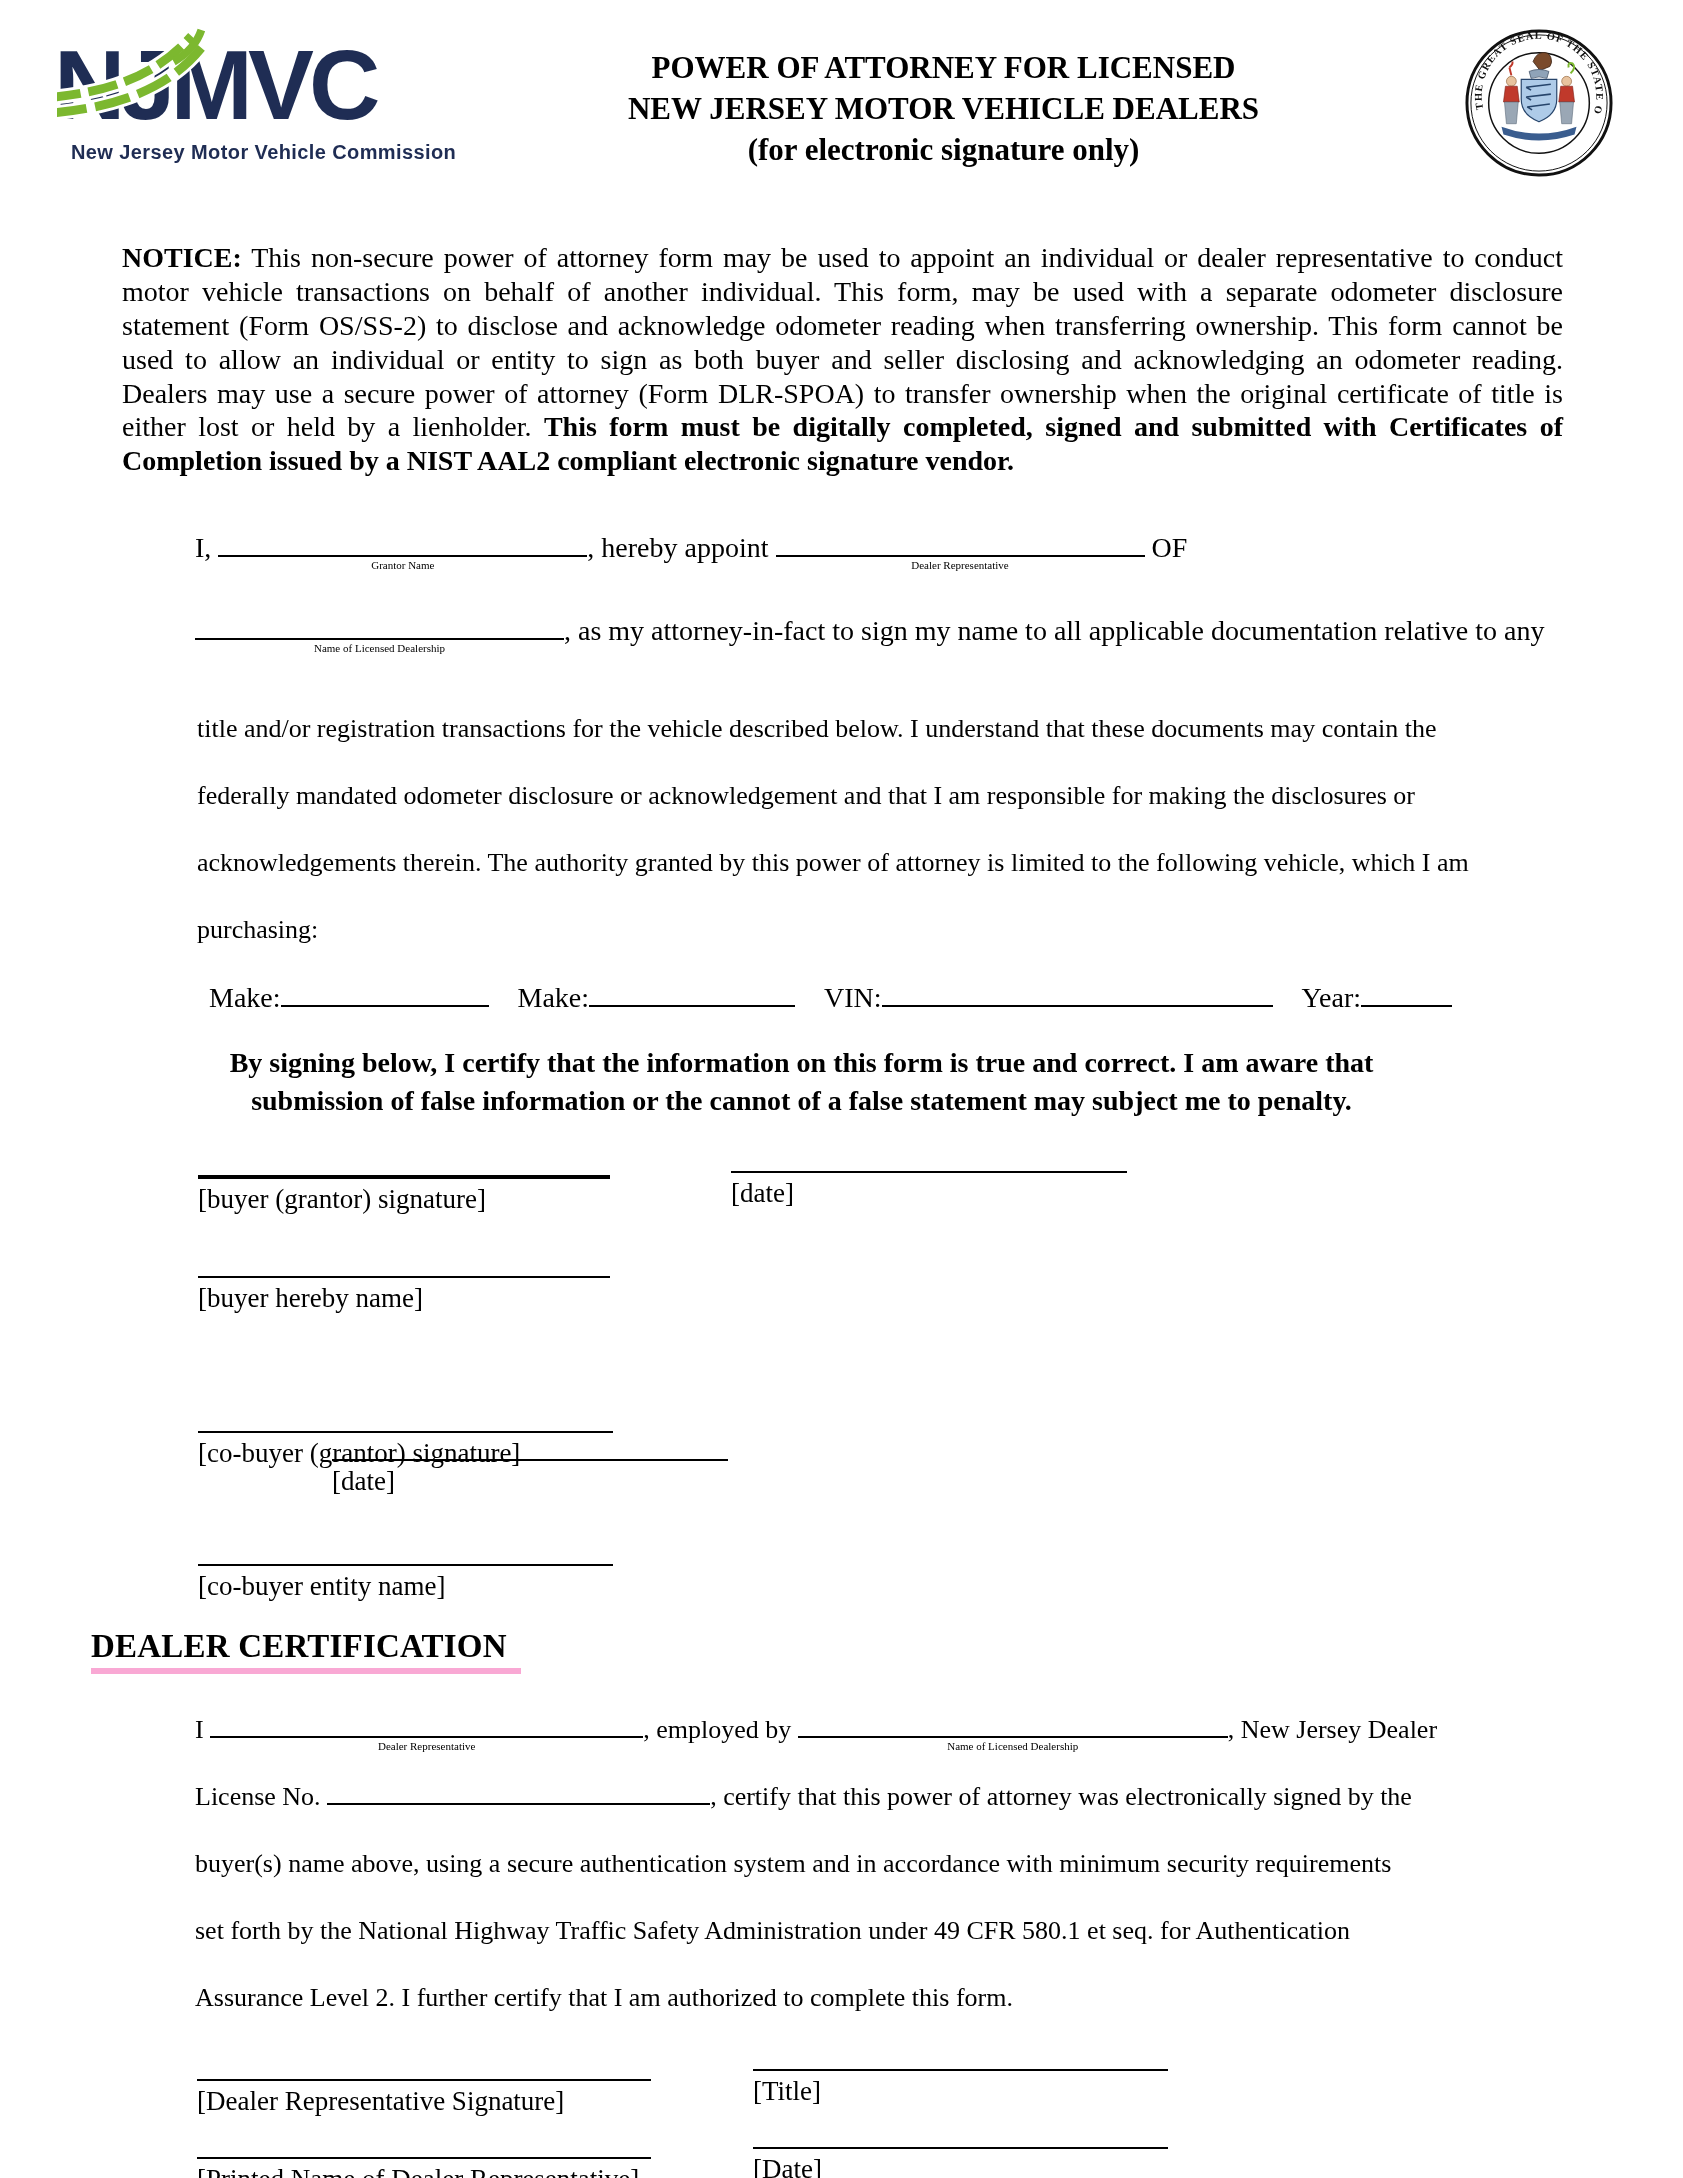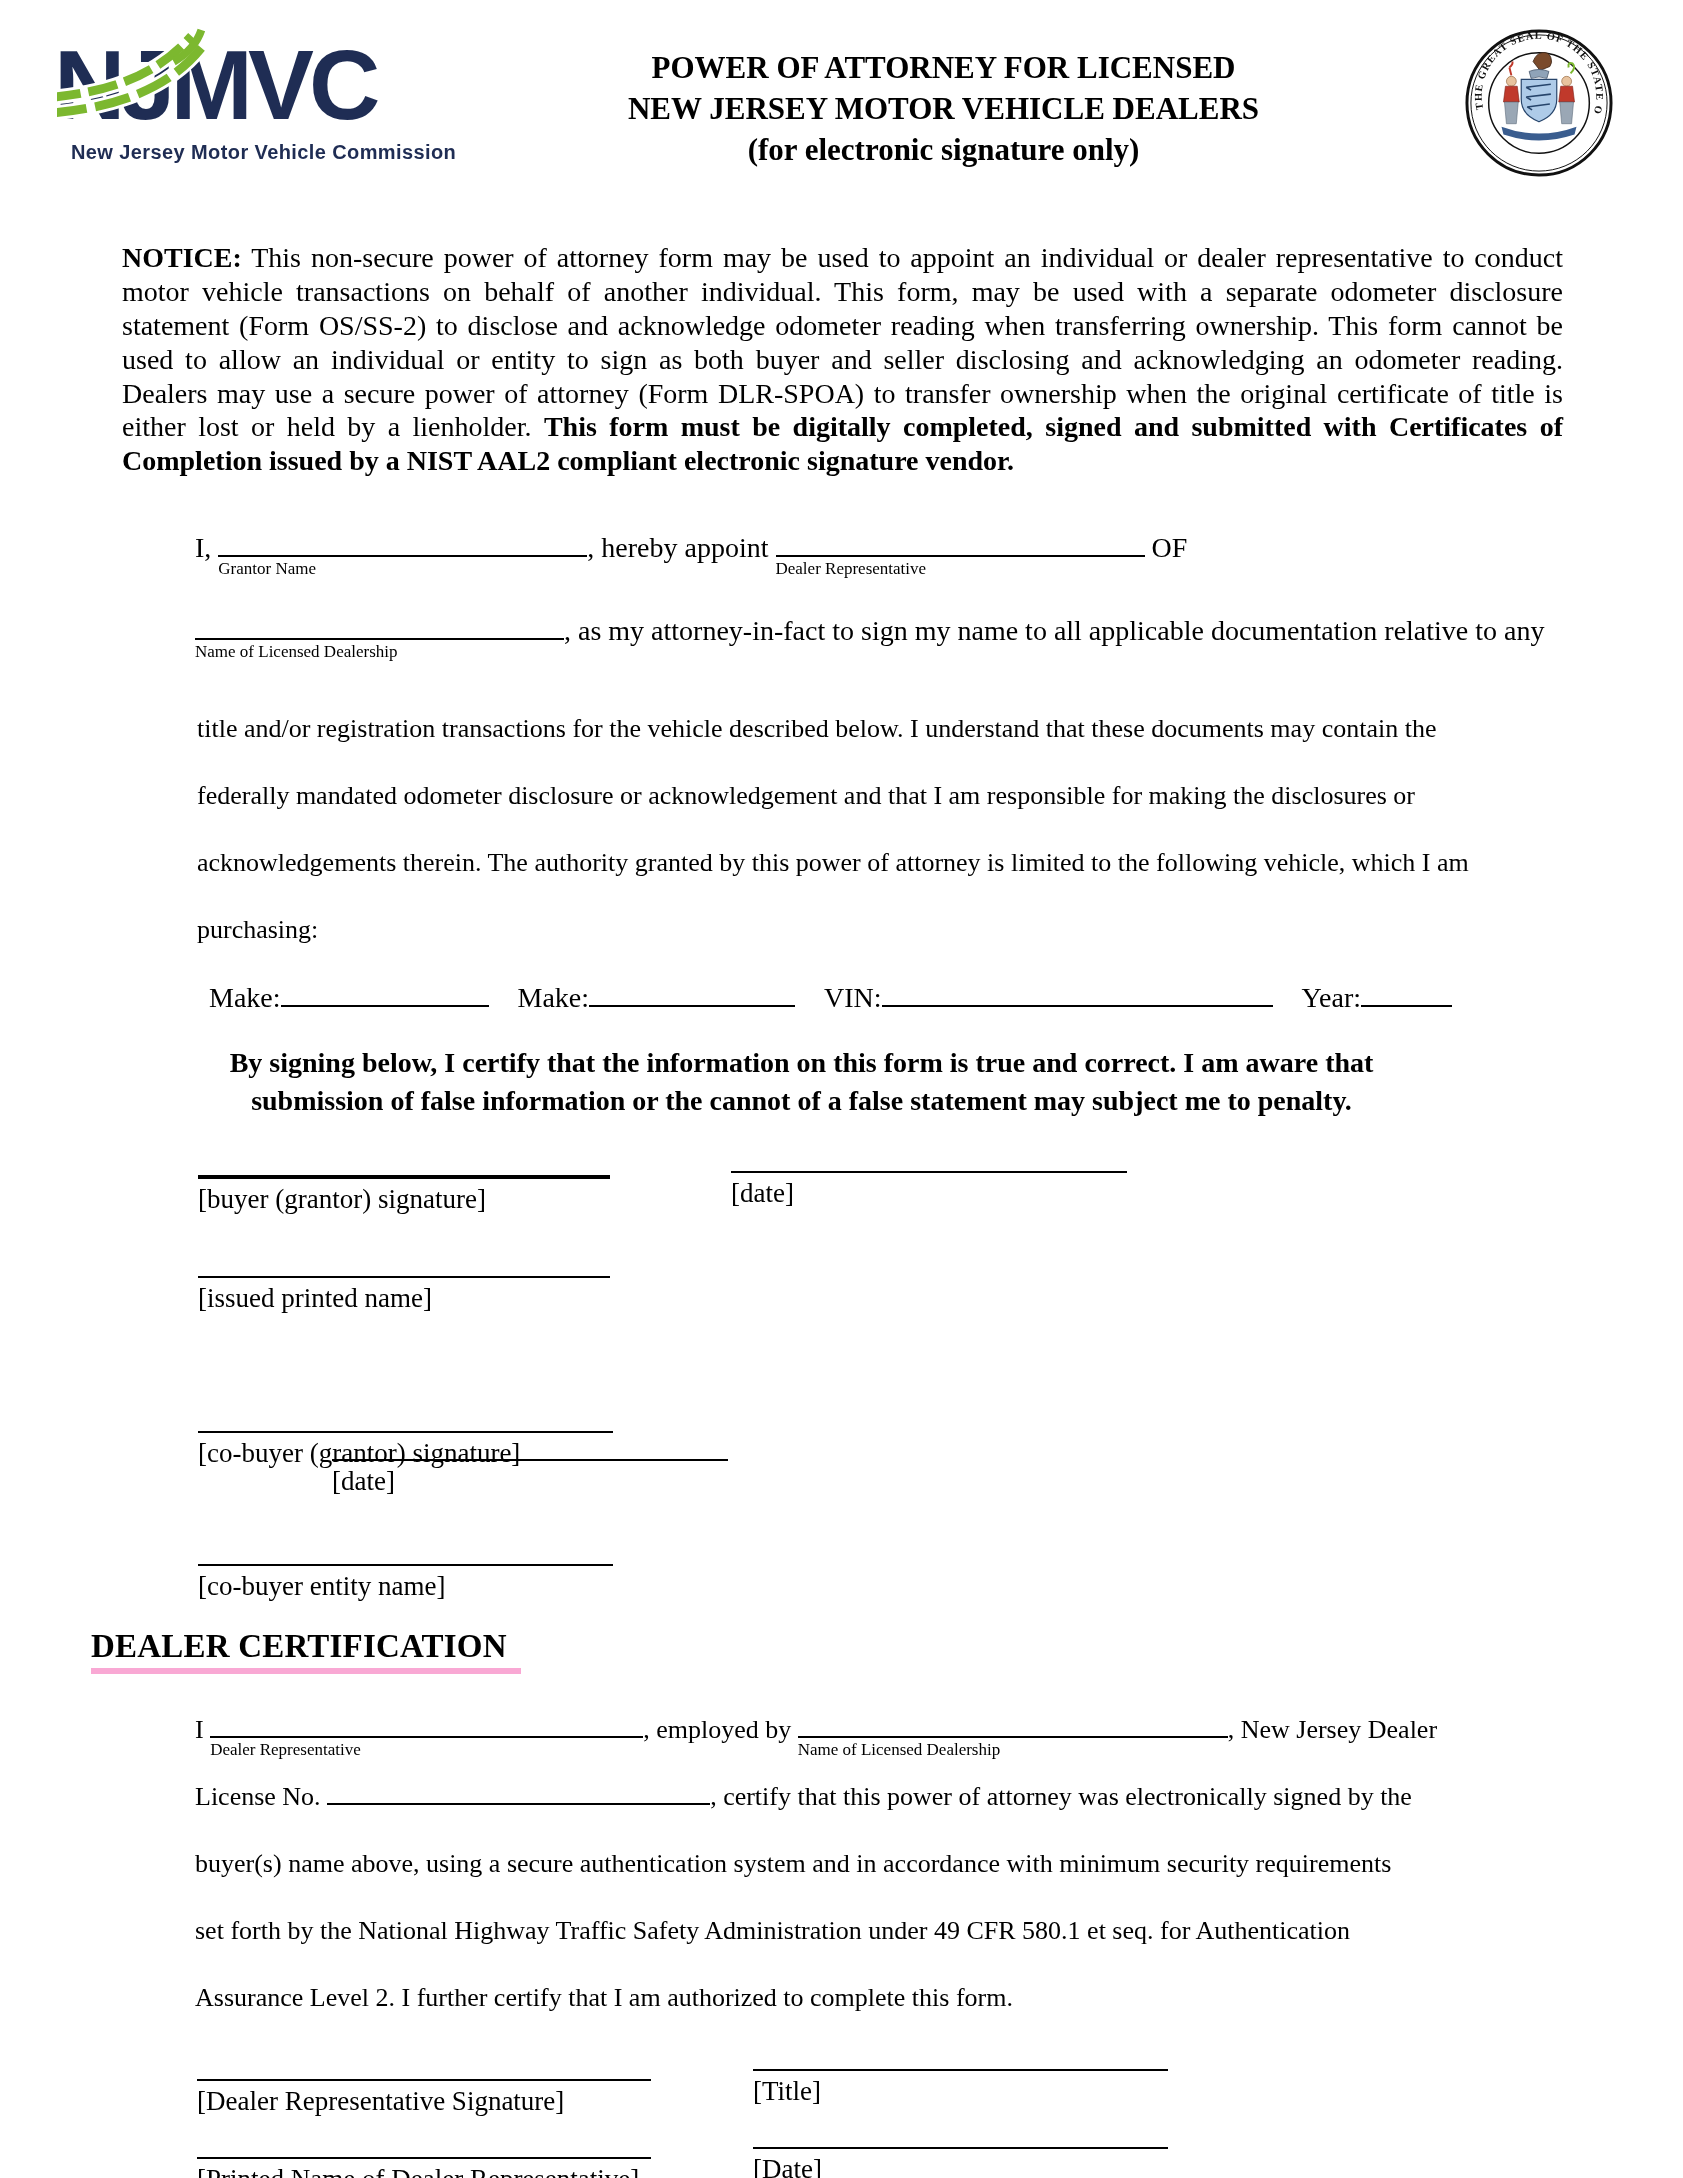--- a/index.html
+++ b/index.html
@@ -25,22 +25,22 @@
     margin:59px 120px 0 122px; font-size:28px; line-height:1.21;
     text-align:justify;
   }
   .notice b { font-weight:bold; }
   
   .blank {
     display:inline-block; height:28px; border-bottom:2px solid #000;
     vertical-align:baseline; position:relative;
   }
   .under-label {
-    position:absolute; left:0; right:0; top:31px; 
-    font-size:17px; line-height:1; white-space:nowrap;
+    position:absolute; left:0; right:0; top:31px; text-align:center;
+    font-size:11px; line-height:1; white-space:nowrap;
   }
   .w373 { width:369px; } .w387 { width:383px; } .w437 { width:433px; } .w434 { width:430px; }
   .w210 { width:208px; } .w208 { width:206px; } .w395 { width:391px; } .w92 { width:91px; }
   
   .appoint { margin:51px 139px 0 195px; font-size:28px; }
   .appoint-line { white-space:nowrap; margin-bottom:48px; }
   .bodylines { margin:8px 139px 0 197px; font-size:26px; line-height:67px; }
   .bodylines div { white-space:nowrap; }
   
   .vehicle { margin:16px 0 0 209px; font-size:28px; white-space:nowrap; }
@@ -175,21 +175,21 @@
     </div>
     <div class="sigcell cw400 gap122 raise4">
       <div class="line"></div>
       <div class="siglabel">[date]</div>
     </div>
   </div>
 
   <div class="sigrow" style="margin-top:61px;">
     <div class="sigcell cw416">
       <div class="line"></div>
-      <div class="siglabel">[issued printed name]</div>
+      <div class="siglabel">[buyer hereby name]</div>
     </div>
   </div>
 
   <div class="sigrow" style="margin-top:117px;flex-direction:column;">
     <div class="sigcell cw419">
       <div class="line"></div>
       <div class="siglabel">[co-buyer (grantor) signature]</div>
     </div>
     <div class="sigcell cw400 gap135 raise10">
       <div class="line"></div>

